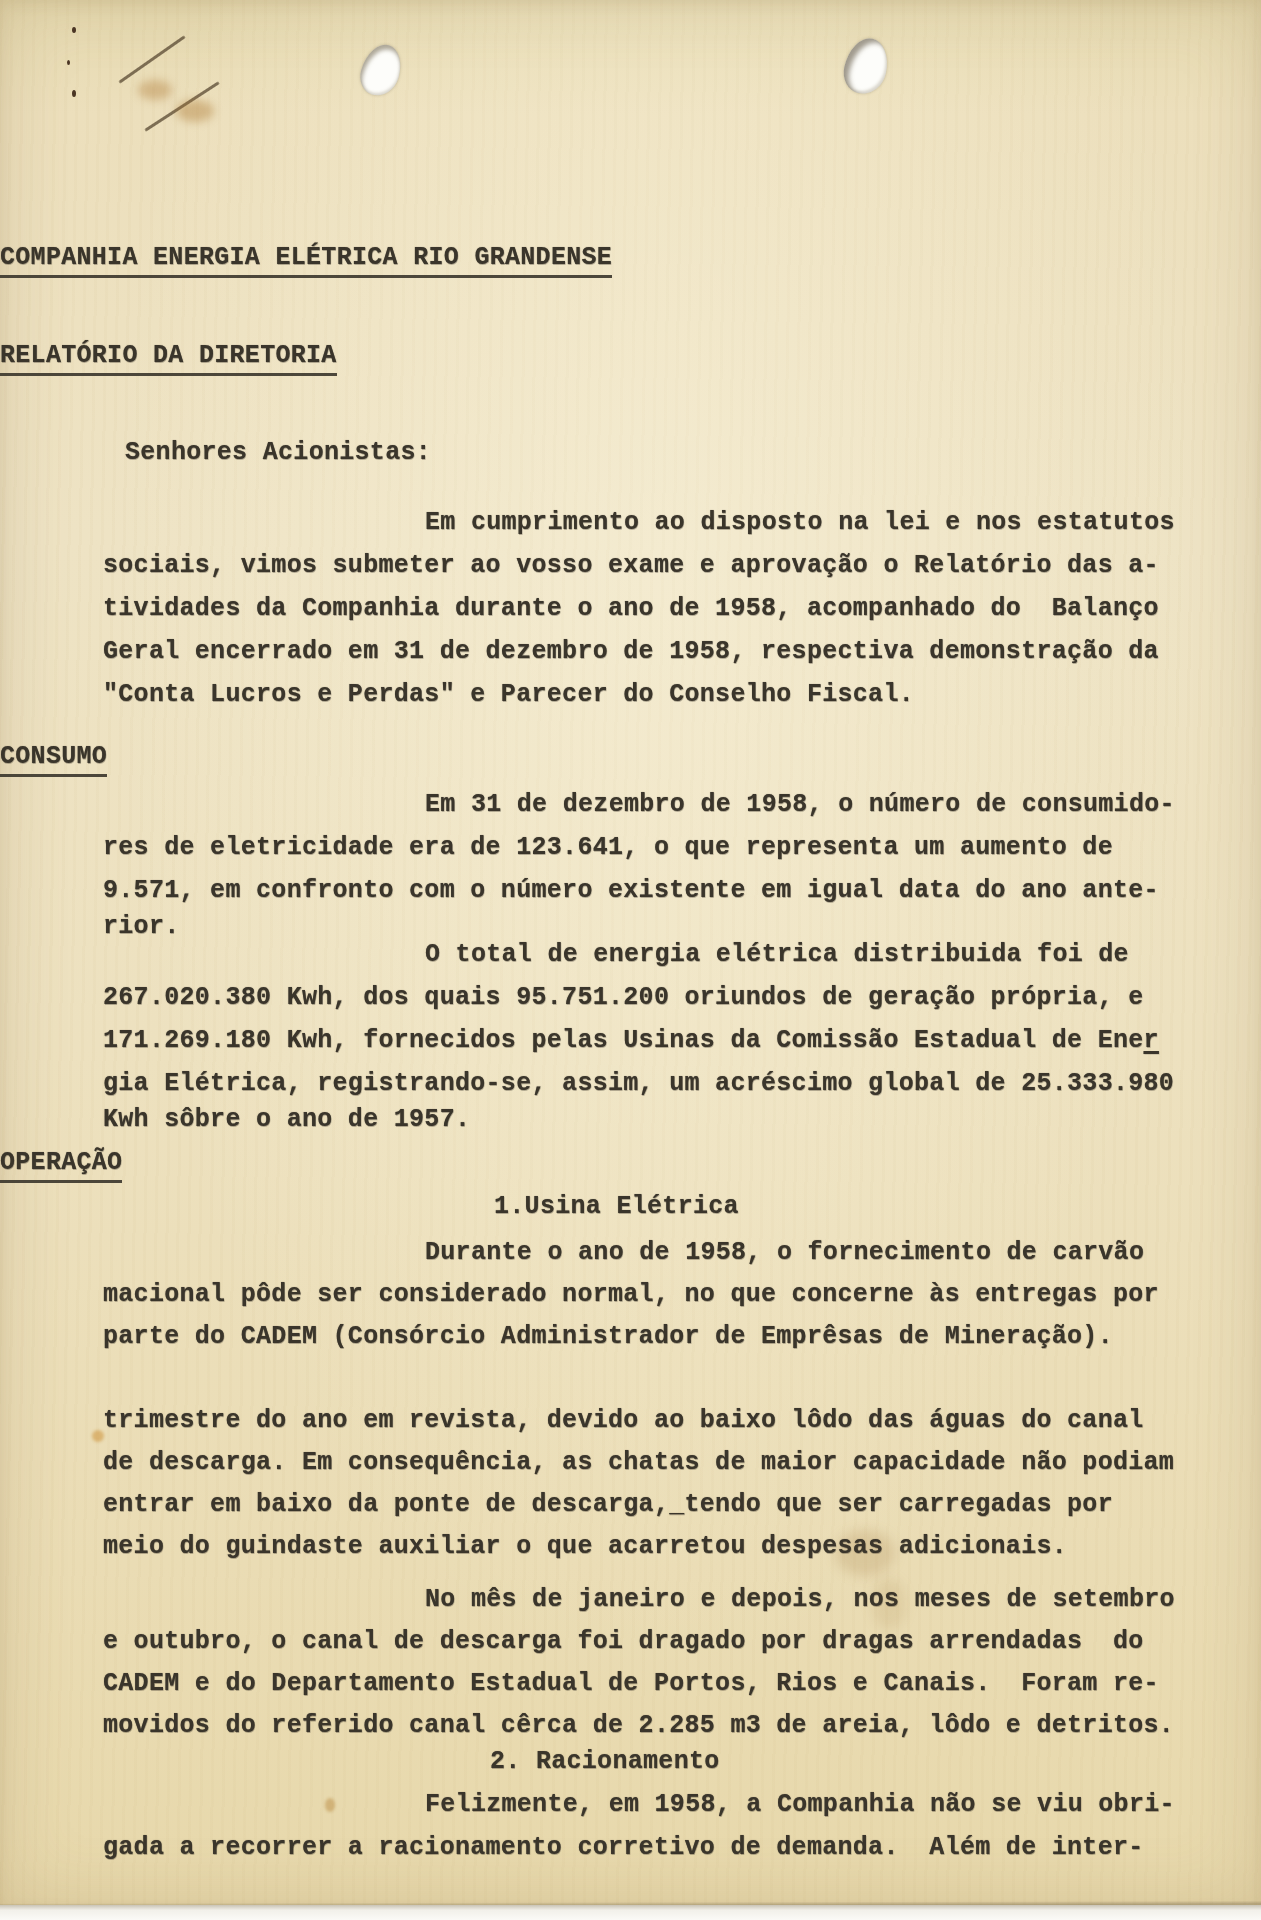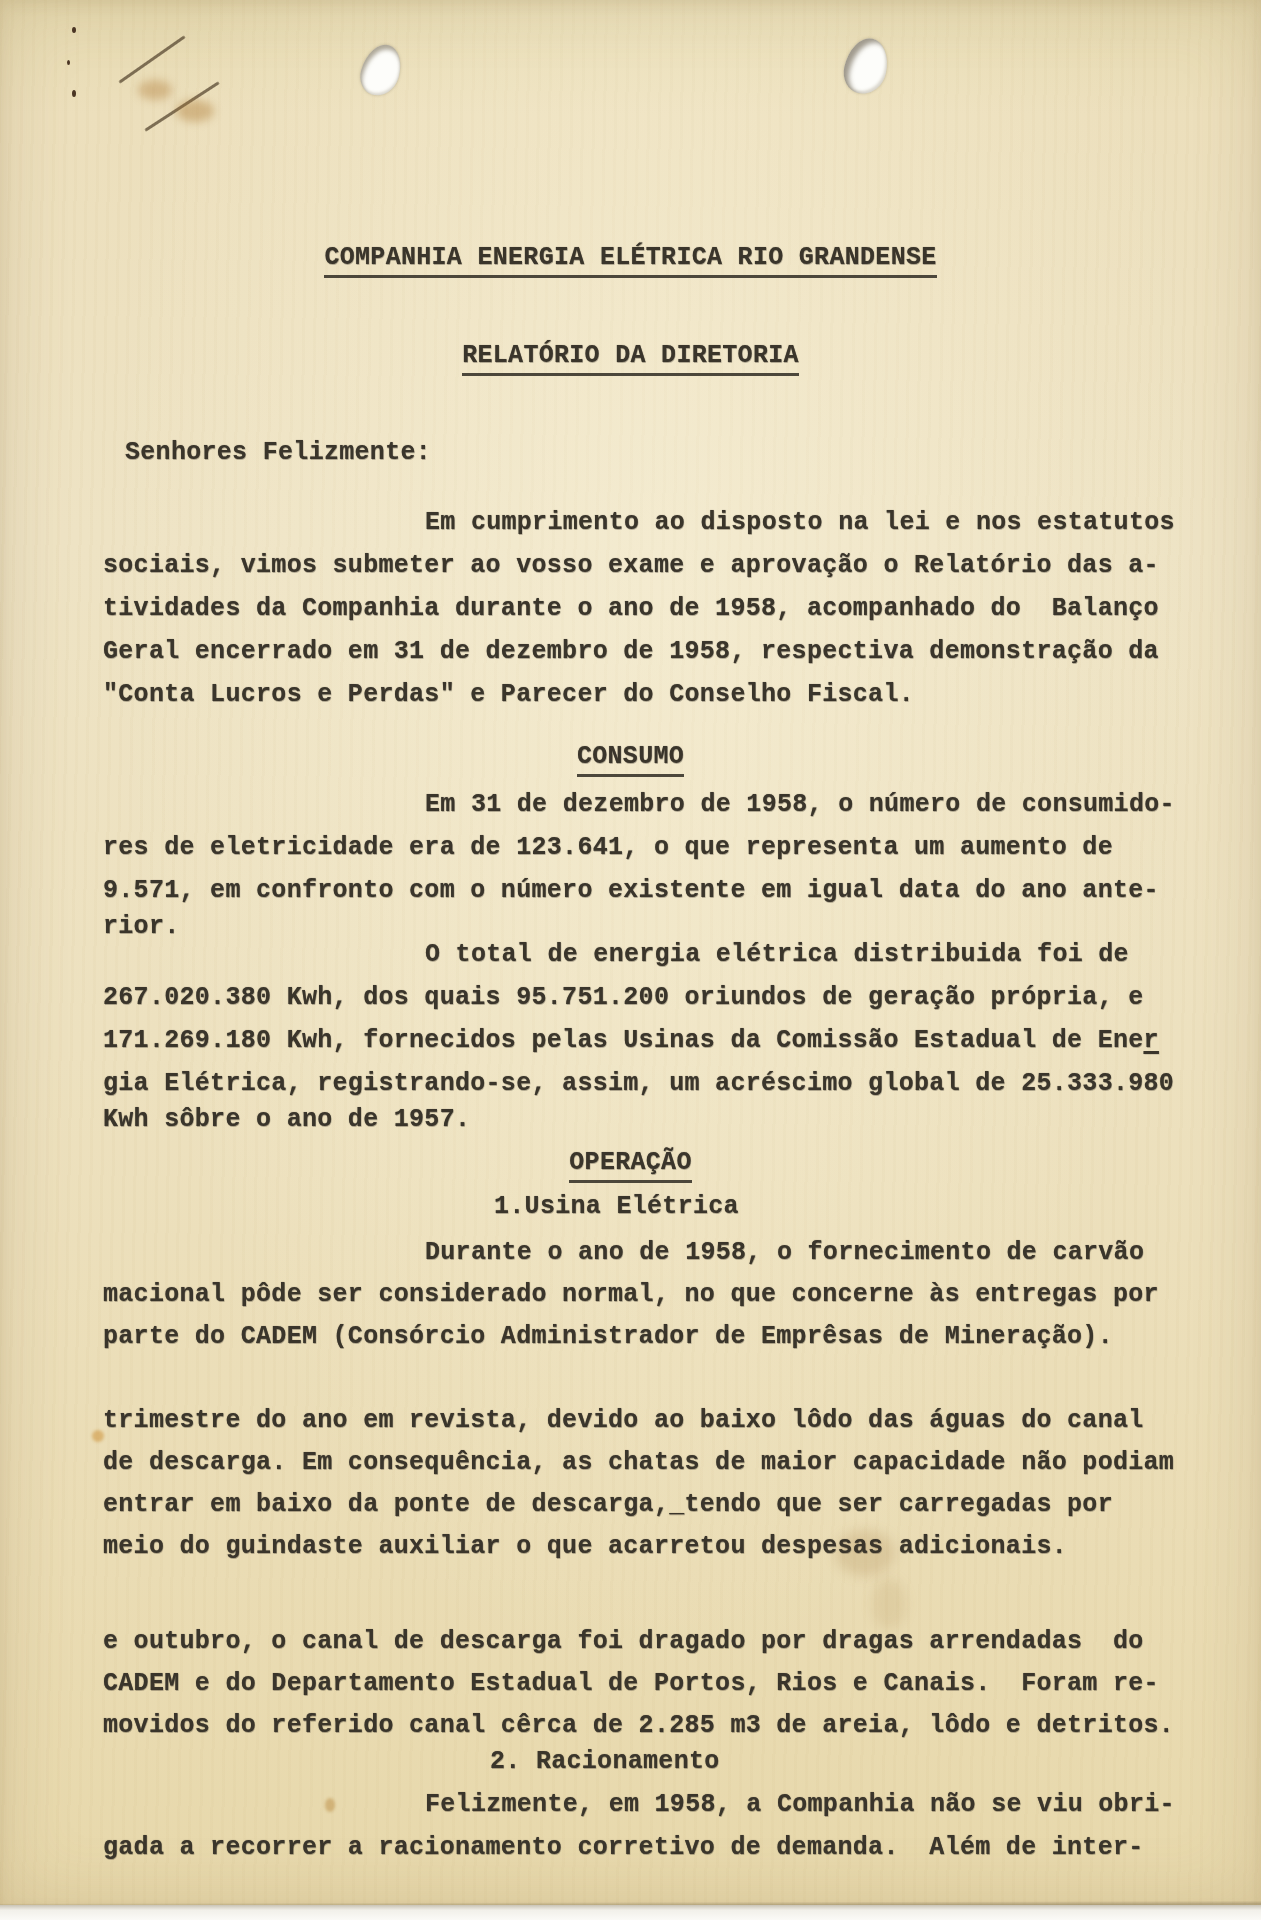--- a/index.html
+++ b/index.html
@@ -26,21 +26,21 @@
     background:linear-gradient(180deg, rgba(120,105,75,0.0), rgba(110,95,65,0.45));
     transform:rotate(-0.12deg);
   }
   .line{
     position:absolute;left:103px;
     font-size:25px;font-weight:700;letter-spacing:0.3px;
     color:#3a352b;white-space:pre;
     text-shadow:0 0 1px rgba(58,53,43,0.55), 0.5px 0.5px 0 rgba(58,53,43,0.30);
   }
   .indent{left:425px;}
-  .center{left:0;width:100%;text-align:center;}
+  .center{left:0;width:100%;text-align:left;}
   .u{border-bottom:3px solid rgba(58,53,43,0.9);padding-bottom:3px;}
   .ru{text-decoration:underline;text-decoration-thickness:2.5px;text-underline-offset:4px;}
   
   .hole{
     position:absolute;background:#fdfdfa;border-radius:52% 48% 55% 45% / 60% 55% 45% 40%;
   }
   .hole-left{
     left:362px;top:44px;width:38px;height:52px;transform:rotate(16deg);
     box-shadow:inset 3px 4px 4px rgba(110,98,72,0.55), inset -1px -2px 3px rgba(110,98,72,0.25), 0 0 3px rgba(110,98,72,0.35);
   }
@@ -84,21 +84,21 @@
   <div class="speck speck-2"></div>
   <div class="speck speck-3"></div>
   <div class="stain stain-1"></div>
   <div class="stain stain-2"></div>
   <div class="stain stain-3"></div>
   <div class="stain stain-4"></div>
 
   <div class="line center" style="top:243px"><span class="u">COMPANHIA ENERGIA ELÉTRICA RIO GRANDENSE</span></div>
   <div class="line center" style="top:341px"><span class="u">RELATÓRIO DA DIRETORIA</span></div>
 
-  <div class="line" style="top:438px;left:125px">Senhores Felizmente:</div>
+  <div class="line" style="top:438px;left:125px">Senhores Acionistas:</div>
 
   <div class="line indent" style="top:508px">Em cumprimento ao disposto na lei e nos estatutos</div>
   <div class="line" style="top:551px">sociais, vimos submeter ao vosso exame e aprovação o Relatório das a-</div>
   <div class="line" style="top:594px">tividades da Companhia durante o ano de 1958, acompanhado do  Balanço</div>
   <div class="line" style="top:637px">Geral encerrado em 31 de dezembro de 1958, respectiva demonstração da</div>
   <div class="line" style="top:680px">"Conta Lucros e Perdas" e Parecer do Conselho Fiscal.</div>
 
   <div class="line center" style="top:742px"><span class="u">CONSUMO</span></div>
   <div class="line indent" style="top:790px">Em 31 de dezembro de 1958, o número de consumido-</div>
   <div class="line" style="top:833px">res de eletricidade era de 123.641, o que representa um aumento de</div>
@@ -114,20 +114,21 @@
   <div class="line" style="top:1192px;left:494px">1.Usina Elétrica</div>
 
   <div class="line indent" style="top:1238px">Durante o ano de 1958, o fornecimento de carvão</div>
   <div class="line" style="top:1280px">macional pôde ser considerado normal, no que concerne às entregas por</div>
   <div class="line" style="top:1322px">parte do CADEM (Consórcio Administrador de Emprêsas de Mineração).</div>
   <div class="line" style="top:1406px">trimestre do ano em revista, devido ao baixo lôdo das águas do canal</div>
   <div class="line" style="top:1448px">de descarga. Em consequência, as chatas de maior capacidade não podiam</div>
   <div class="line" style="top:1490px">entrar em baixo da ponte de descarga,_tendo que ser carregadas por</div>
   <div class="line" style="top:1532px">meio do guindaste auxiliar o que acarretou despesas adicionais.</div>
 
+  <div class="line indent" style="top:1585px">No mês de janeiro e depois, nos meses de setembro</div>
   <div class="line" style="top:1669px">CADEM e do Departamento Estadual de Portos, Rios e Canais.  Foram re-</div>
   <div class="line" style="top:1627px">e outubro, o canal de descarga foi dragado por dragas arrendadas  do</div>
   <div class="line" style="top:1711px">movidos do referido canal cêrca de 2.285 m3 de areia, lôdo e detritos.</div>
 
   <div class="line" style="top:1747px;left:490px">2. Racionamento</div>
   <div class="line indent" style="top:1790px">Felizmente, em 1958, a Companhia não se viu obri-</div>
   <div class="line" style="top:1833px">gada a recorrer a racionamento corretivo de demanda.  Além de inter-</div>
 
   <div class="edge-line"></div>
   <div class="scanner-bed"></div>

